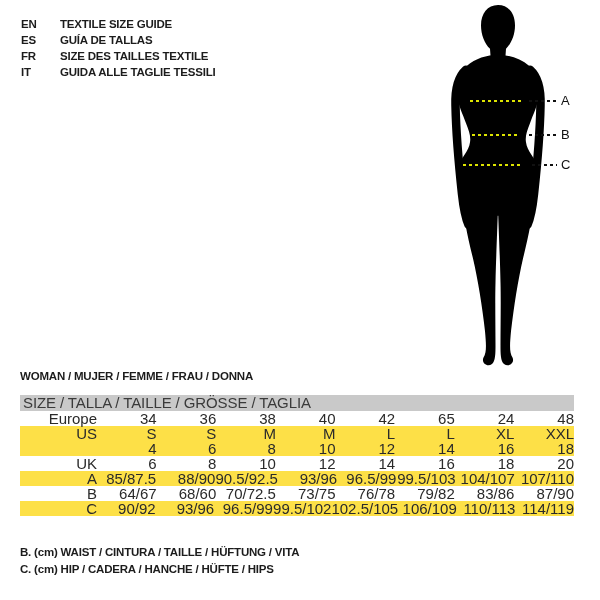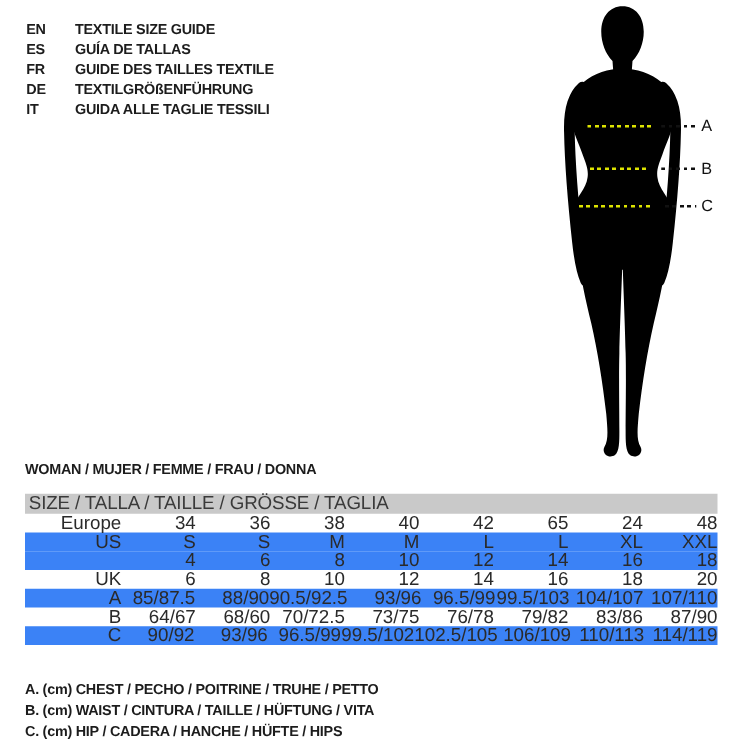--- a/index.html
+++ b/index.html
@@ -15,21 +15,21 @@
   .figure-svg{position:absolute;left:448px;top:3px;width:100px;height:368px;}
   .measure-yellow{position:absolute;height:2px;background:repeating-linear-gradient(90deg,#dde400 0 3px,transparent 3px 6px);}
   .measure-black{position:absolute;height:2px;background:repeating-linear-gradient(90deg,#111 0 3px,transparent 3px 6px);}
   .measure-label{position:absolute;font-size:13px;line-height:15px;color:#111;}
   
   .section-title{position:absolute;left:20px;top:370px;font-size:11.5px;font-weight:bold;letter-spacing:-0.2px;}
   
   .size-table{position:absolute;left:20px;top:395px;width:554px;font-size:15px;color:#2a2a2a;}
   .t-header{height:16px;line-height:16px;background:#c9c9c9;color:#3a3a3a;padding-left:3px;letter-spacing:-0.1px;}
   .t-row{display:grid;grid-template-columns:77px repeat(8,1fr);height:15px;line-height:15px;}
-  .t-row.gray{background:#3b82f6;}
+  .t-row.gray{background:#fde047;}
   .t-label{text-align:right;padding-left:3px;}
   .t-cell{text-align:right;}
   
   .legend{position:absolute;left:20px;top:544px;}
   .legend-line{height:17px;line-height:17px;font-size:11.5px;font-weight:bold;letter-spacing:-0.2px;}
 </style>
 </head>
 <body>
 
 <div id="canvas">
@@ -38,25 +38,21 @@
       <div class="lang-row">
         <span class="lang-code">EN</span>
         <span>TEXTILE SIZE GUIDE</span>
       </div>
       <div class="lang-row">
         <span class="lang-code">ES</span>
         <span>GUÍA DE TALLAS</span>
       </div>
       <div class="lang-row">
         <span class="lang-code">FR</span>
-        <span>GUIDE DES TAILLES TEXTILE</span>
-      </div>
-      <div class="lang-row">
-        <span class="lang-code">DE</span>
-        <span>TEXTILGRÖßENFÜHRUNG</span>
+        <span>SIZE DES TAILLES TEXTILE</span>
       </div>
       <div class="lang-row">
         <span class="lang-code">IT</span>
         <span>GUIDA ALLE TAGLIE TESSILI</span>
       </div>
     </div>
 
   <svg class="figure-svg" viewBox="0 0 100 370" preserveAspectRatio="none" aria-hidden="true">
     <g fill="#000">
       <path d="M50,2 C60.5,2 67,10.5 67,22.5 C67,31.5 63.5,40.5 58,46 L57,60 L43,60 L42,46 C36.5,40.5 33,31.5 33,22.5 C33,10.5 39.5,2 50,2 Z"></path>
@@ -159,18 +155,17 @@
           <div class="t-cell">99.5/102</div>
           <div class="t-cell">102.5/105</div>
           <div class="t-cell">106/109</div>
           <div class="t-cell">110/113</div>
           <div class="t-cell">114/119</div>
         </div>
       </div>
   </div>
 
   <div class="legend">
-      <div class="legend-line">A. (cm) CHEST / PECHO / POITRINE / TRUHE / PETTO</div>
       <div class="legend-line">B. (cm) WAIST / CINTURA / TAILLE / HÜFTUNG / VITA</div>
       <div class="legend-line">C. (cm) HIP / CADERA / HANCHE / HÜFTE / HIPS</div>
     </div>
 
 </div>
 
 </body></html>

